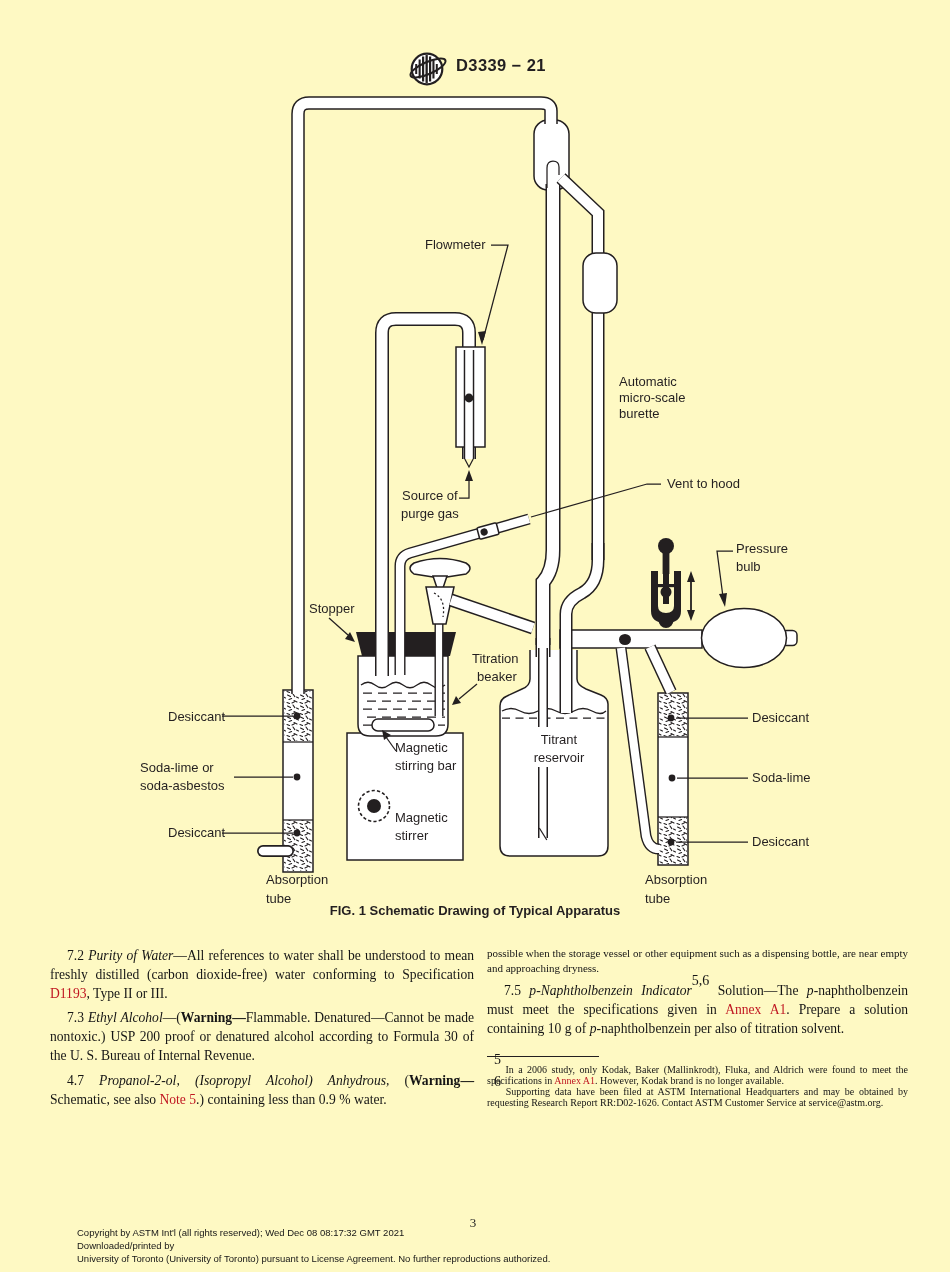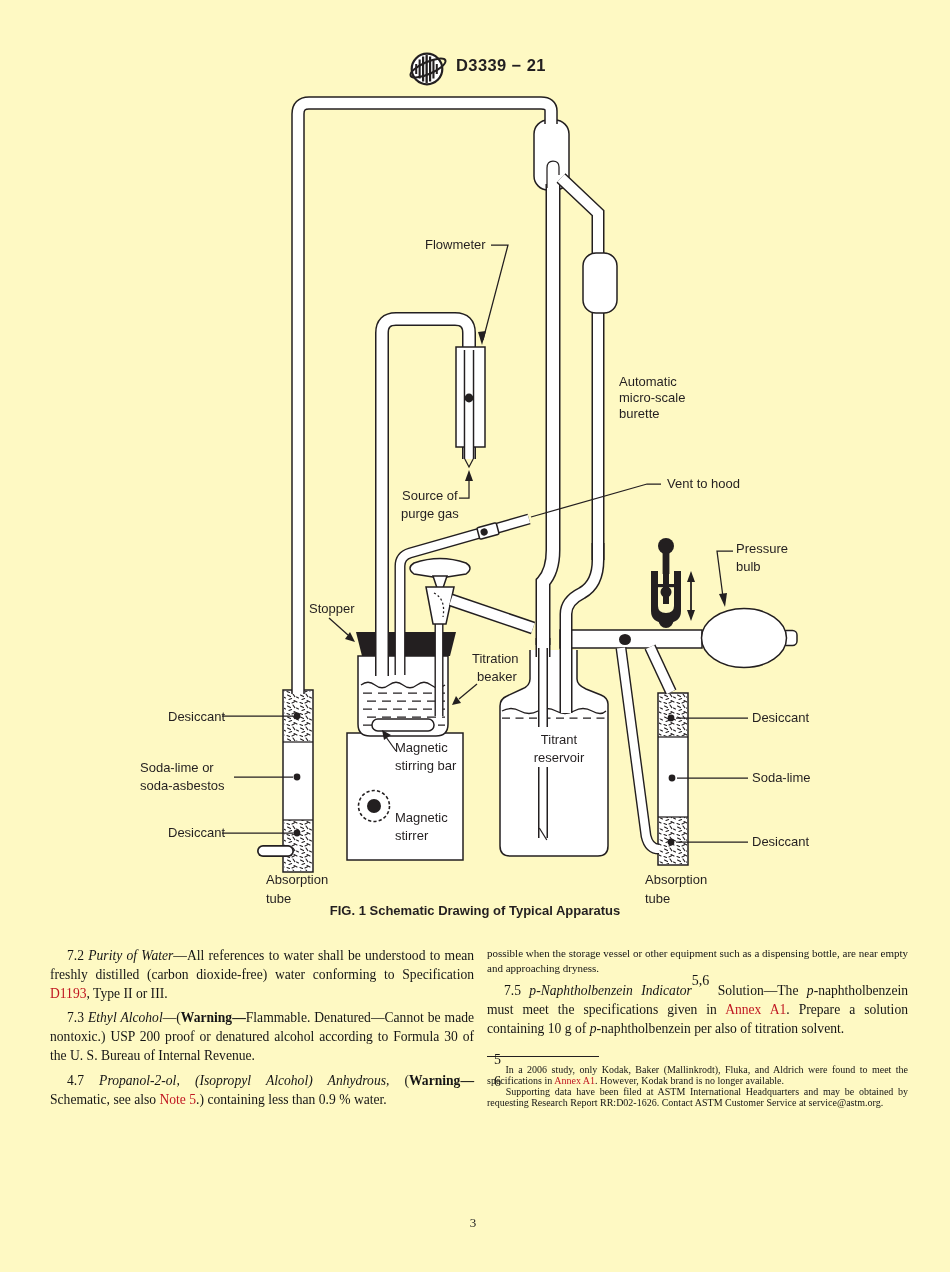--- a/index.html
+++ b/index.html
@@ -282,14 +282,19 @@
     <p class="small cont"><span>possible when the storage vessel or other equipment such as a dispensing bottle, are near empty and approaching dryness.</span></p>
     <p><span>7.5 </span><i>p-Naphtholbenzein Indicator</i><sup class="s">5,6</sup><span> Solution—The </span><i>p</i><span>-naphtholbenzein must meet the specifications given in </span><a class="red">Annex A1</a><span>. Prepare a solution containing 10 g of </span><i>p</i><span>-naphtholbenzein per also of titration solvent.</span></p>
     <div class="fnblock">
       <div class="fnrule"></div>
       <p class="fn"><sup class="s">5</sup><span> In a 2006 study, only Kodak, Baker (Mallinkrodt), Fluka, and Aldrich were found to meet the specifications in </span><a class="red">Annex A1</a><span>. However, Kodak brand is no longer available.</span></p>
       <p class="fn"><sup class="s">6</sup><span> Supporting data have been filed at ASTM International Headquarters and may be obtained by requesting Research Report RR:D02-1626. Contact ASTM Customer Service at service@astm.org.</span></p>
     </div>
   </div>
 
   <div class="pageno">3</div>
+  <div class="footer">
+    <div>Copyright by ASTM Int'l (all rights reserved); Wed Dec 08 08:17:32 GMT 2021</div>
+    <div>Downloaded/printed by</div>
+    <div>University of Toronto (University of Toronto) pursuant to License Agreement. No further reproductions authorized.</div>
+  </div>
 
 </div>
 
 </body></html>

